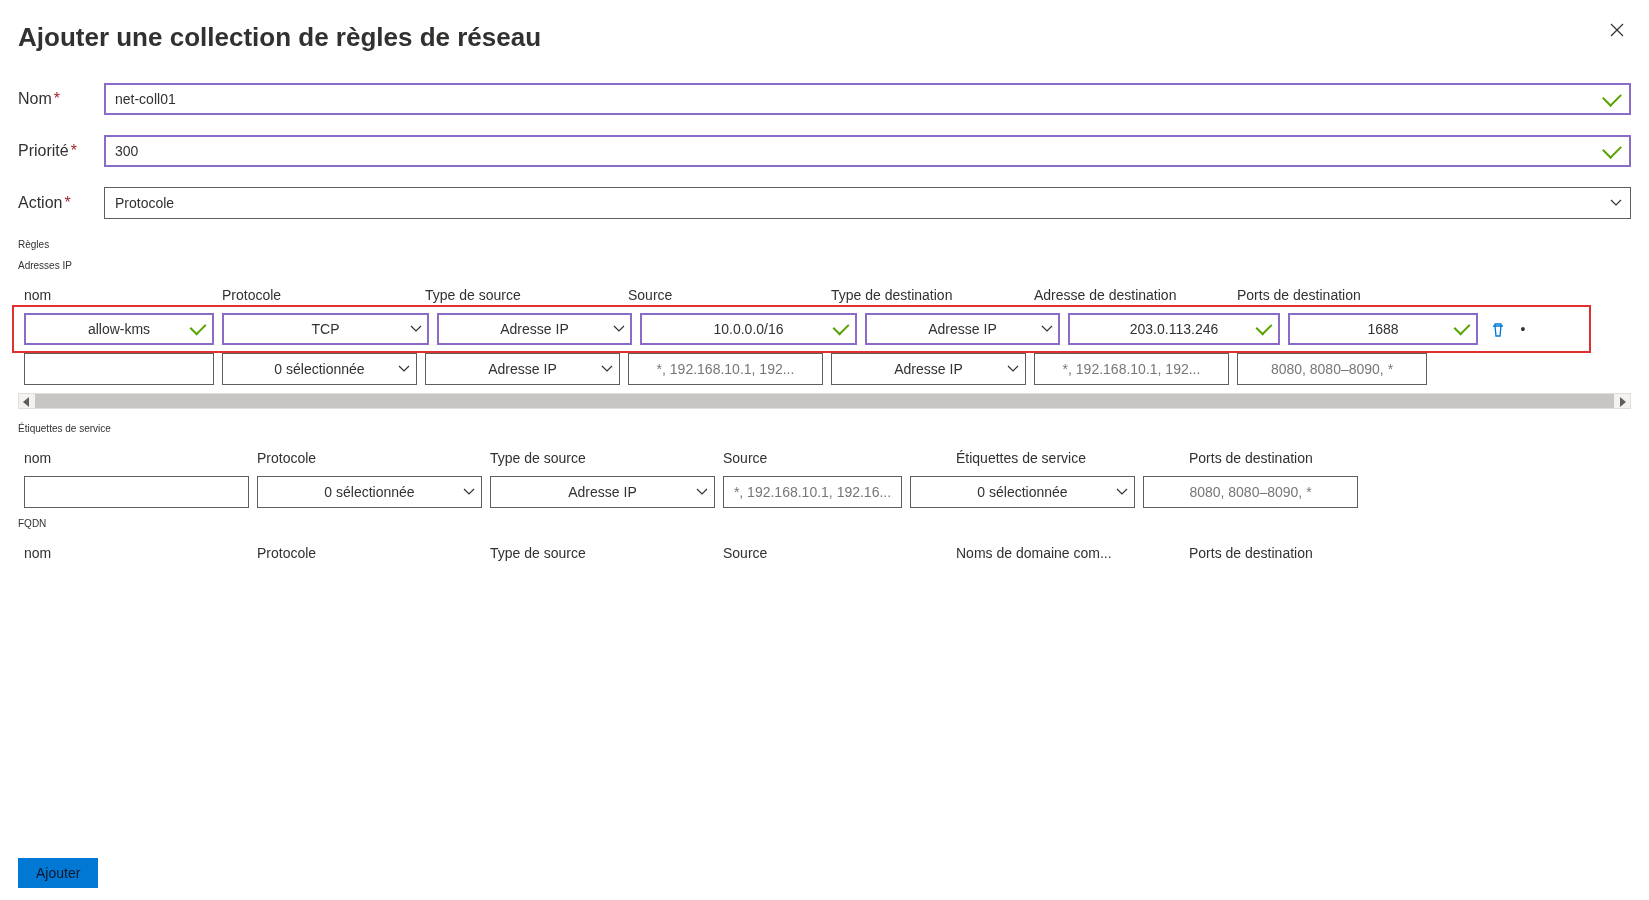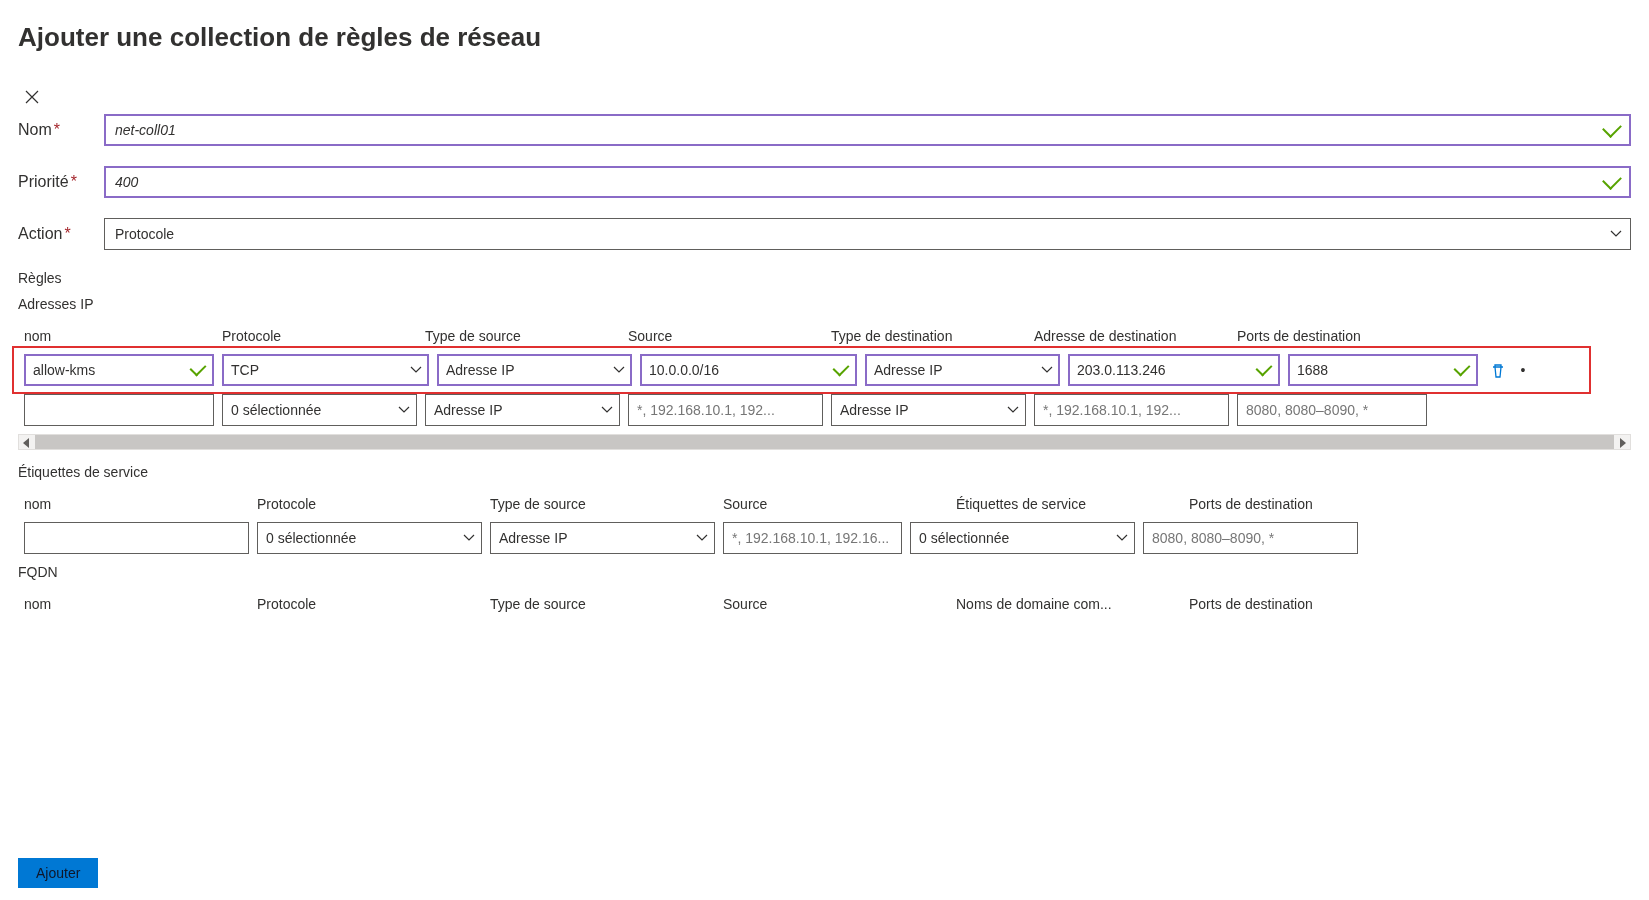--- a/index.html
+++ b/index.html
@@ -4,54 +4,54 @@
 <style>
   * { box-sizing: border-box; }
   body {
     margin: 0;
     padding: 16px 18px;
     font-family: "Segoe UI", -apple-system, sans-serif;
     font-size: 14px;
     color: #323130;
     background: #fff;
   }
-  .header-row { display: flex; justify-content: space-between; align-items: flex-start; flex-direction: column; }
+  .header-row { display: flex; justify-content: space-between; align-items: flex-start; }
   h1 { font-size: 26px; font-weight: 600; margin: 6px 0 30px 0; }
   .close-btn { background: none; border: none; cursor: pointer; padding: 6px; }
   .close-btn svg { width: 16px; height: 16px; }
   .form-row { display: flex; align-items: center; margin-bottom: 20px; }
   .form-label { width: 86px; font-size: 16px; }
   .req { color: #a4262c; margin-left: 2px; }
   .text-input, .select-input {
     flex: 1;
     height: 32px;
     border: 1px solid #605e5c;
     padding: 0 10px;
     font-family: inherit;
     font-size: 14px;
     position: relative;
     display: flex;
     align-items: center;
     background: #fff;
   }
-  .purple-outline { border-color: #8a6bc7; box-shadow: 0 0 0 1px #8a6bc7 inset; font-style: italic; }
+  .purple-outline { border-color: #8a6bc7; box-shadow: 0 0 0 1px #8a6bc7 inset; }
   .validated::after {
     content: "";
     width: 14px; height: 10px;
     border-left: 2px solid #57a300;
     border-bottom: 2px solid #57a300;
     transform: rotate(-45deg);
     position: absolute;
     right: 10px; top: 7px;
   }
   .select-chevron {
     position: absolute;
     right: 8px; top: 9px;
   }
-  .section-label { margin: 10px 0 6px 0; font-size: 14px; }
+  .section-label { margin: 10px 0 6px 0; font-size: 10px; }
   .ip-table-wrap {
     position: relative;
   }
   .col-headers, .row {
     display: flex;
     gap: 8px;
     padding: 0 6px;
   }
   .col-headers { margin: 16px 0 10px 0; }
   .col-headers > div, .row > div {
@@ -60,20 +60,21 @@
   .row { margin-bottom: 8px; }
   .cell {
     height: 32px;
     border: 1px solid #605e5c;
     display: flex;
     align-items: center;
     padding: 0 8px;
     background: #fff;
     position: relative;
     font-size: 13px;
+    justify-content: center;
   }
   .cell.placeholder { color: #767676; }
   .cell.purple { border-color: #8a6bc7; box-shadow: 0 0 0 1px #8a6bc7 inset; }
   .cell.valid::after {
     content: "";
     width: 12px; height: 8px;
     border-left: 2px solid #57a300;
     border-bottom: 2px solid #57a300;
     transform: rotate(-45deg);
     position: absolute;
@@ -164,21 +165,21 @@
 <div class="form-row">
   <div class="form-label"><span>Nom</span><span class="req">*</span></div>
   <div class="text-input purple-outline validated">
       <span>net-coll01</span>
     </div>
 </div>
 
 <div class="form-row">
   <div class="form-label"><span>Priorité</span><span class="req">*</span></div>
   <div class="text-input purple-outline validated">
-      <span>400</span>
+      <span>300</span>
     </div>
 </div>
 
 <div class="form-row">
   <div class="form-label"><span>Action</span><span class="req">*</span></div>
   <div class="select-input">
     <span>Protocole</span>
     <svg class="chevron select-chevron" viewBox="0 0 12 12">
         <use href="#chev"></use>
       </svg>

